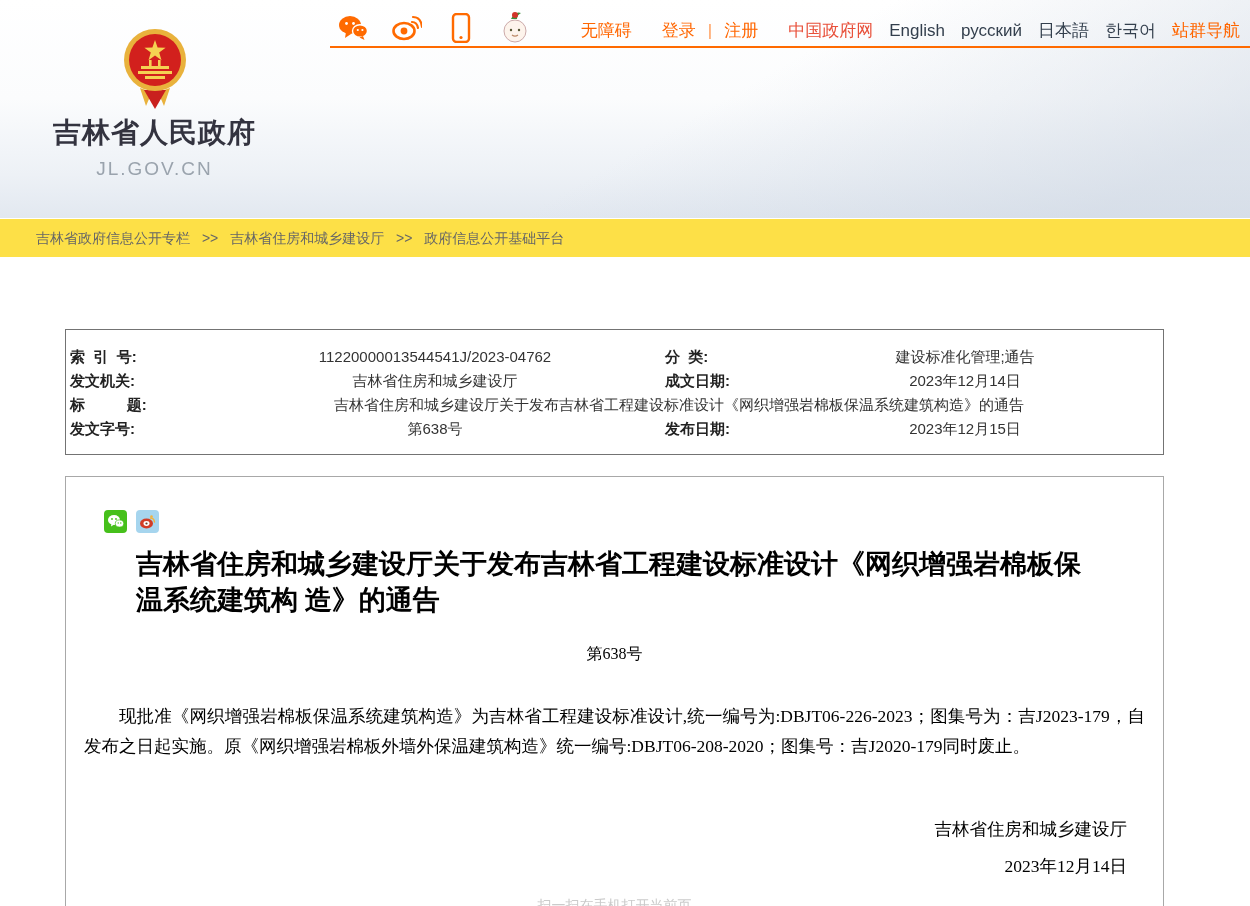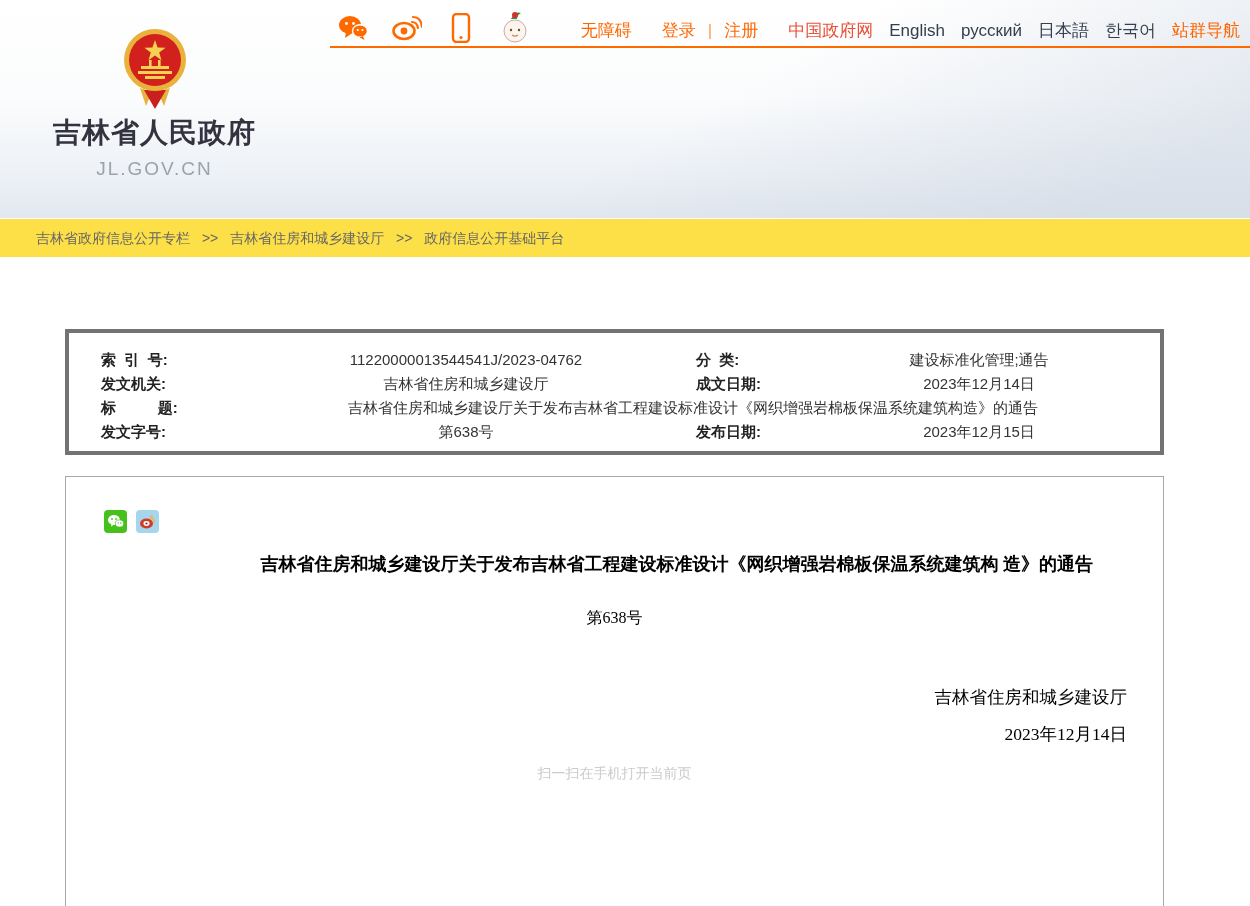--- a/index.html
+++ b/index.html
@@ -35,41 +35,41 @@
   .breadcrumb {
     position:absolute; left:0; top:219px; width:1250px; height:38px;
     background:#fde047; line-height:38px; padding-left:36px;
     font-size:14px; color:#666;
   }
   .breadcrumb .crumb { cursor:pointer; }
   .breadcrumb .sep { margin:0 8px; color:#666; }
   
   .meta-box {
     position:absolute; left:65px; top:329px; width:1099px; height:126px;
-    border:4px solid #737373; background:#fff;
+    border:1px solid #737373; background:#fff;
     display:grid; grid-template-columns:135px 460px 112px auto;
-    align-content:start; padding:15px 10px 0 32px;
+    align-content:start; padding:15px 10px 0 4px;
     font-size:15px; line-height:24px;
   }
   .meta-label { font-weight:bold; color:#222; white-space:pre; }
   .meta-value { color:#333; white-space:nowrap; overflow:hidden;text-align:center; }
   .meta-span { grid-column:2 / 5; }
   
   .doc-box {
     position:absolute; left:65px; top:476px; width:1099px; height:430px;
     border:1px solid #a8a8a8; border-bottom:none; background:#fff;
   }
   .share-row { margin:33px 0 0 38px; display:flex; gap:9px; }
   .share-ic { width:23px; height:23px; border-radius:4px; display:flex; align-items:center; justify-content:center; cursor:pointer; }
   .share-wechat { background:#46c01b; }
   .share-weibo { background:#a6d5ee; }
   .doc-serif { font-family:"Liberation Serif","DejaVu Serif",serif; }
   .doc-title {
-    margin:13px 70px 0; text-align:right;
-    font-weight:bold; font-size:18px; line-height:36px; color:#000;
+    margin:13px 70px 0; text-align:left;
+    font-weight:bold; font-size:27px; line-height:36px; color:#000;
   }
   .doc-number { margin-top:26px; text-align:center; font-size:16px; color:#000; }
   .doc-body {
     margin:36px 18px 0; font-size:17.5px; line-height:30px; color:#000;
     text-indent:2em; text-align:justify;
   }
   .doc-sign { margin-top:50px; padding-right:36px; text-align:right; font-size:17.5px; line-height:37px; color:#000; }
   .scan-tip { margin-top:12px; text-align:center; font-size:14px; color:#cbcbcb; }
 </style>
 </head>
@@ -197,18 +197,19 @@
         <ellipse cx="7.5" cy="9.5" rx="3" ry="2.4" fill="#fff"></ellipse>
         <circle cx="7.5" cy="9.5" r="1.1" fill="#6b3a1f"></circle>
         <path d="M11.5 4 q3.5 0 4 4" fill="none" stroke="#f3b23c" stroke-width="1.4" stroke-linecap="round"></path>
         <circle cx="12.5" cy="2.5" r="1.3" fill="#f3b23c"></circle>
       </svg>
     </span>
   </div>
 
   <div class="doc-title doc-serif">吉林省住房和城乡建设厅关于发布吉林省工程建设标准设计《网织增强岩棉板保温系统建筑构 造》的通告</div>
   <div class="doc-number doc-serif">第638号</div>
+  <div class="doc-body doc-serif">现批准《网织增强岩棉板保温系统建筑构造》为吉林省工程建设标准设计,统一编号为:DBJT06-226-2023；图集号为：吉J2023-179，自发布之日起实施。原《网织增强岩棉板外墙外保温建筑构造》统一编号:DBJT06-208-2020；图集号：吉J2020-179同时废止。</div>
   <div class="doc-sign doc-serif">
     <div>吉林省住房和城乡建设厅</div>
     <div>2023年12月14日</div>
   </div>
   <div class="scan-tip">扫一扫在手机打开当前页</div>
 </div>
 
 </body></html>

